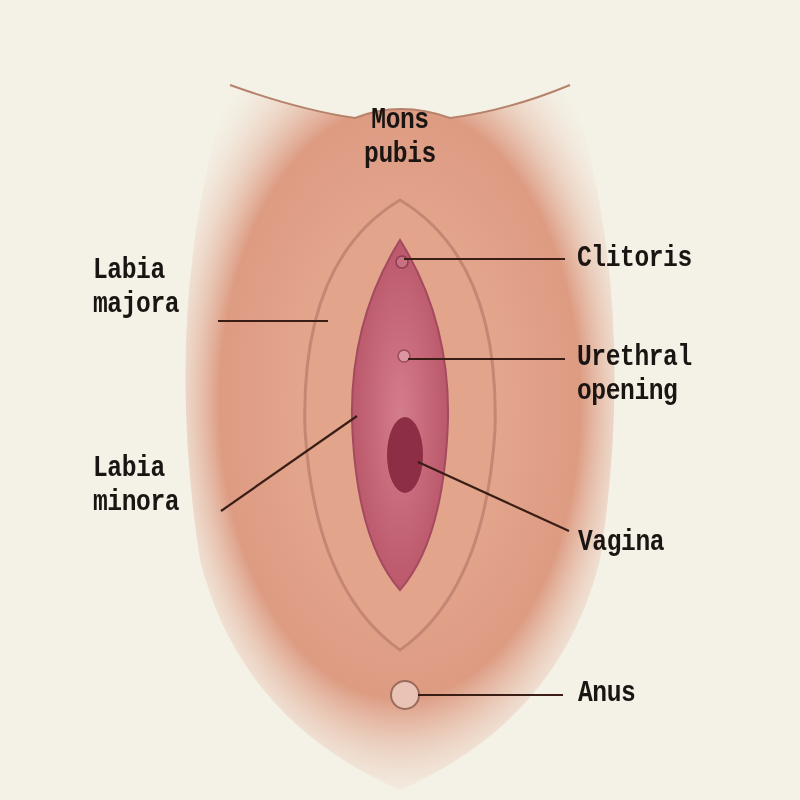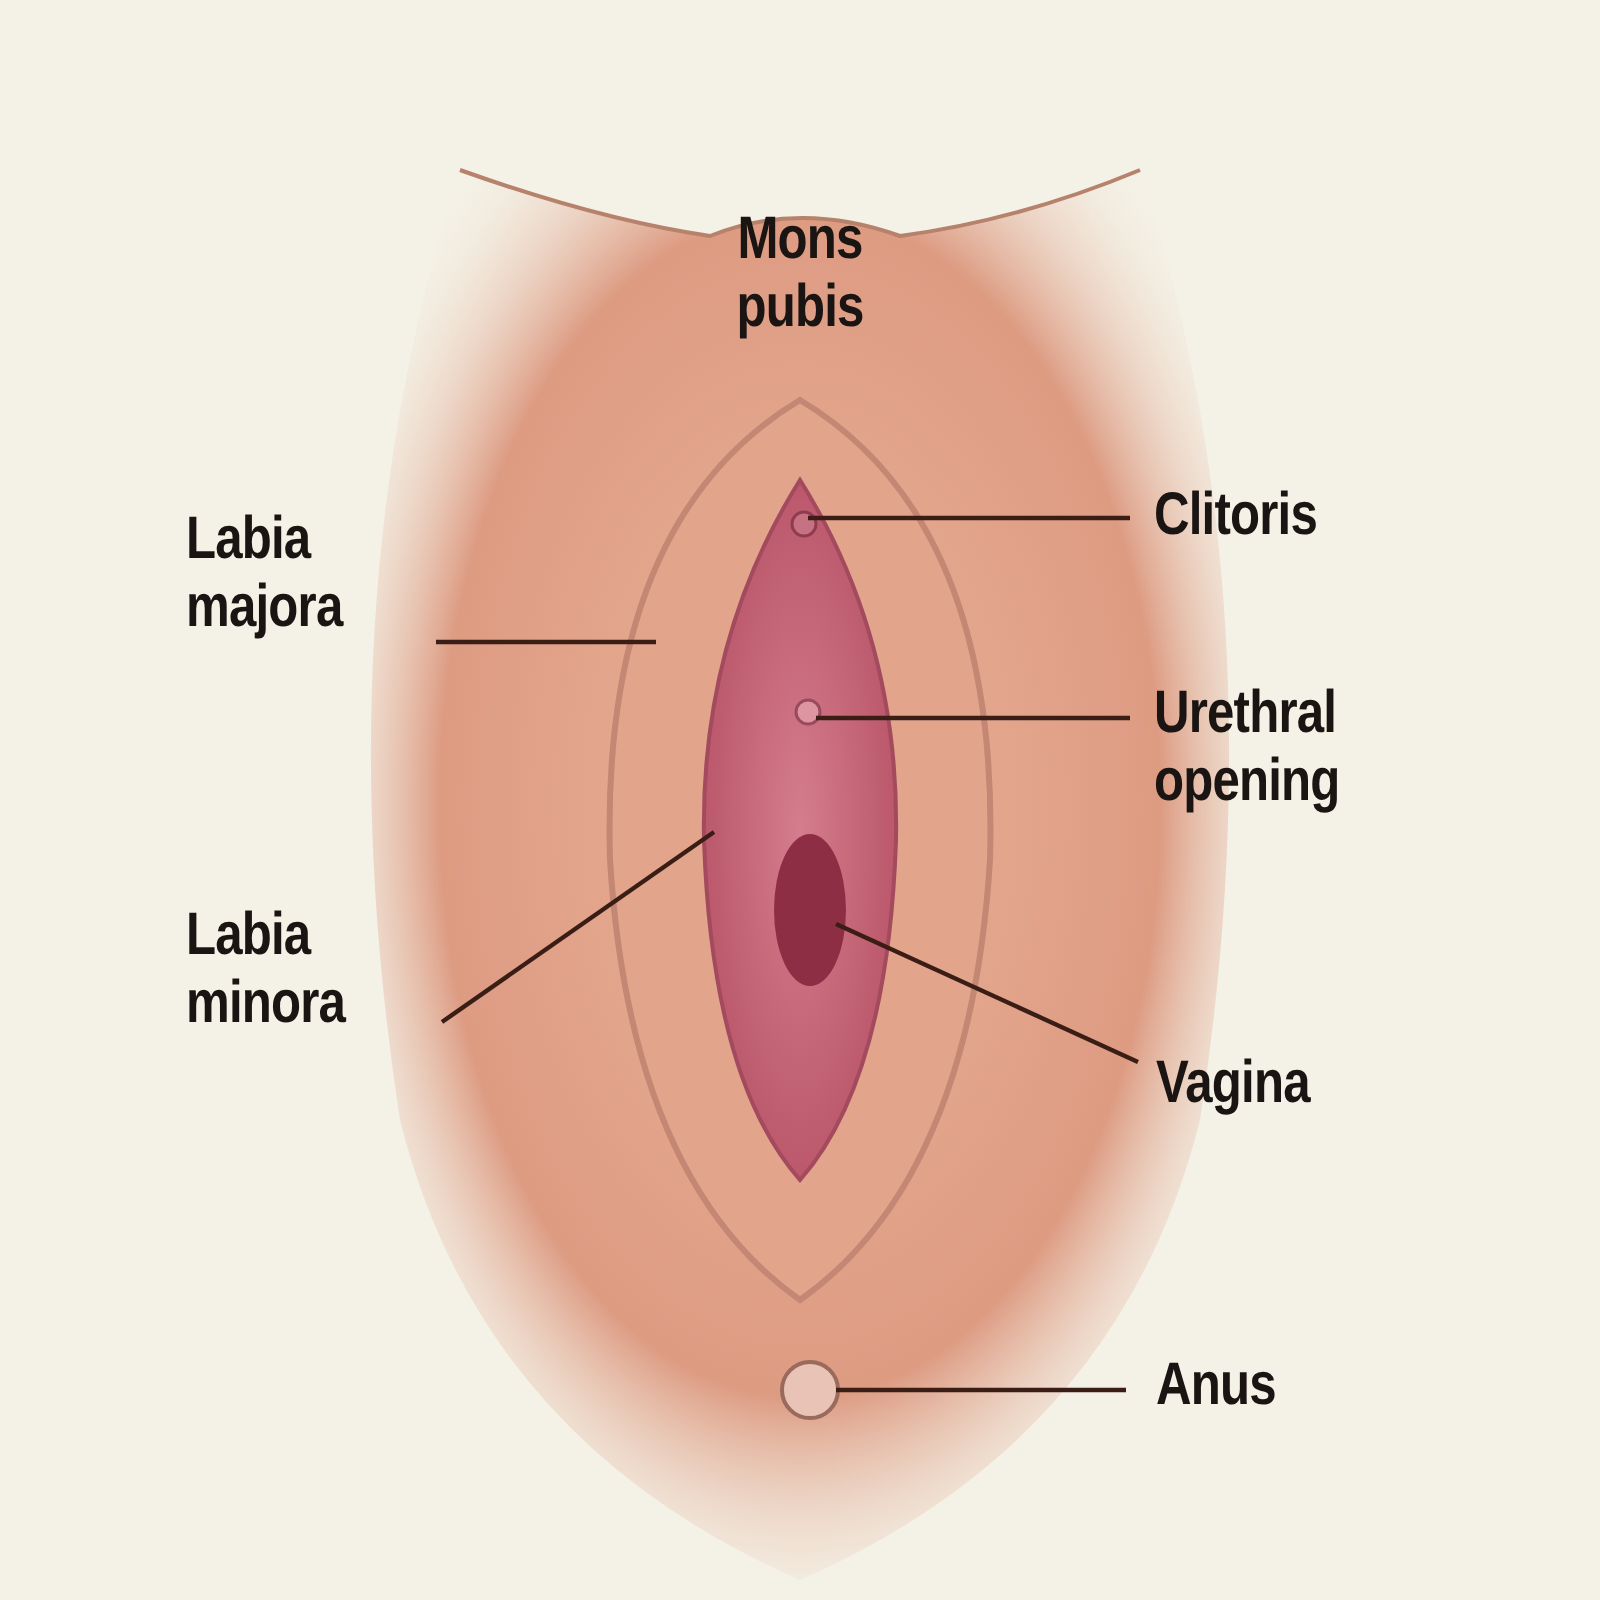--- a/index.html
+++ b/index.html
@@ -1,21 +1,21 @@
 <!DOCTYPE html>
 <html><head>
   <meta charset="utf-8">
   <style>
     html, body { margin: 0; padding: 0; }
     body {
       width: 800px; height: 800px; overflow: hidden;
       background: #f4f1e6;
       font-family: "Liberation Sans", "DejaVu Sans", sans-serif;
     }
-    .stage { position: relative; width: 800px; height: 800px; }
+    .stage { position: relative; width: 800px; height: 800px; font-family: Liberation Mono, monospace; }
     svg.art { position: absolute; left: 0; top: 0; width: 800px; height: 800px; }
     .label {
       position: absolute;
       color: #1a1512;
       font-size: 30px;
       line-height: 34px;
       font-weight: bold;
       letter-spacing: -0.5px;
       transform: scaleX(0.82);
       transform-origin: left top;

